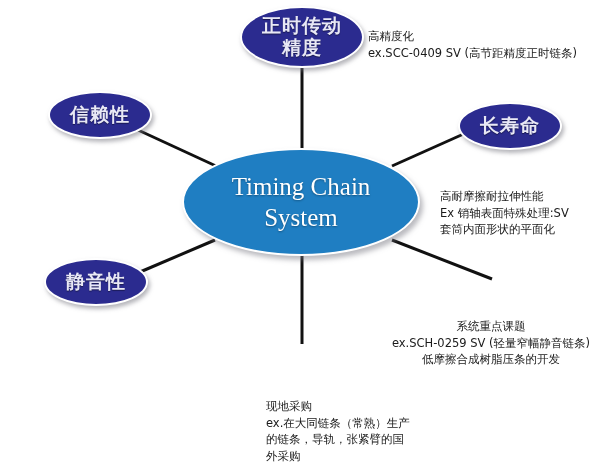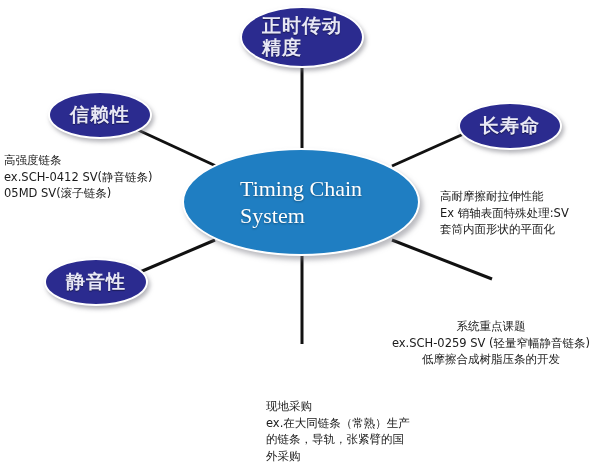--- a/index.html
+++ b/index.html
@@ -22,20 +22,21 @@
     left: 0;
     top: 0;
     width: 600px;
     height: 462px;
   }
   .node {
     position: absolute;
     display: flex;
     align-items: center;
     justify-content: center;
+    text-align: center;
     border-radius: 50%;
     box-sizing: border-box;
     z-index: 3;
   }
   .node-satellite {
     background: #2b2b8f;
     border: 2px solid #ffffff;
     color: #e8e8f5;
     font-family: "DejaVu Sans", "Liberation Sans", sans-serif;
     font-weight: bold;
@@ -43,21 +44,21 @@
     line-height: 1.15;
     letter-spacing: 1px;
     box-shadow: 2px 3px 4px rgba(120,120,130,0.55);
     text-shadow: 0 1px 1px rgba(0,0,0,0.45);
   }
   .node-center {
     background: #1f7ec2;
     border: 2px solid #ffffff;
     color: #ffffff;
     font-family: "Liberation Serif", "DejaVu Serif", serif;
-    font-size: 22px;
+    font-size: 25px;
     line-height: 1.25;
     box-shadow: 3px 4px 5px rgba(120,120,130,0.5);
     text-shadow: 0 1px 2px rgba(0,0,0,0.35);
   }
   .node-center span { display: block; }
   .desc {
     position: absolute;
     font-family: "DejaVu Sans", "Liberation Sans", sans-serif;
     font-size: 11.5px;
     line-height: 1.45;
@@ -84,25 +85,24 @@
 
   <div class="node node-center" style="left:182px; top:148px; width:238px; height:108px;">
     <div>
       <span>Timing Chain</span>
       <span>System</span>
     </div>
   </div>
 
   <div class="node node-satellite" style="left:240px; top:6px; width:124px; height:62px; white-space:pre-line;">正时传动
 精度</div>
+  <div class="desc desc-left" style="left:368px; top:28px; width:230px;">高精度化
+ex.SCC-0409 SV (高节距精度正时链条)</div>
 
   <div class="node node-satellite" style="left:48px; top:91px; width:104px; height:48px;">信赖性</div>
-  <div class="desc desc-left" style="left:4px; top:152px; width:180px;">高强度链条
-ex.SCH-0412 SV(静音链条)
-   05MD SV(滚子链条)</div>
 
   <div class="node node-satellite" style="left:458px; top:102px; width:104px; height:48px;">长寿命</div>
   <div class="desc desc-left" style="left:440px; top:154px; width:160px;margin-top:34px;">高耐摩擦耐拉伸性能
 Ex 销轴表面特殊处理:SV
 套筒内面形状的平面化</div>
 
   <div class="node node-satellite" style="left:44px; top:258px; width:104px; height:48px;">静音性</div>
 
   <div class="desc desc-center" style="left:382px; top:318px; width:218px;">系统重点课题
 ex.SCH-0259 SV (轻量窄幅静音链条)

